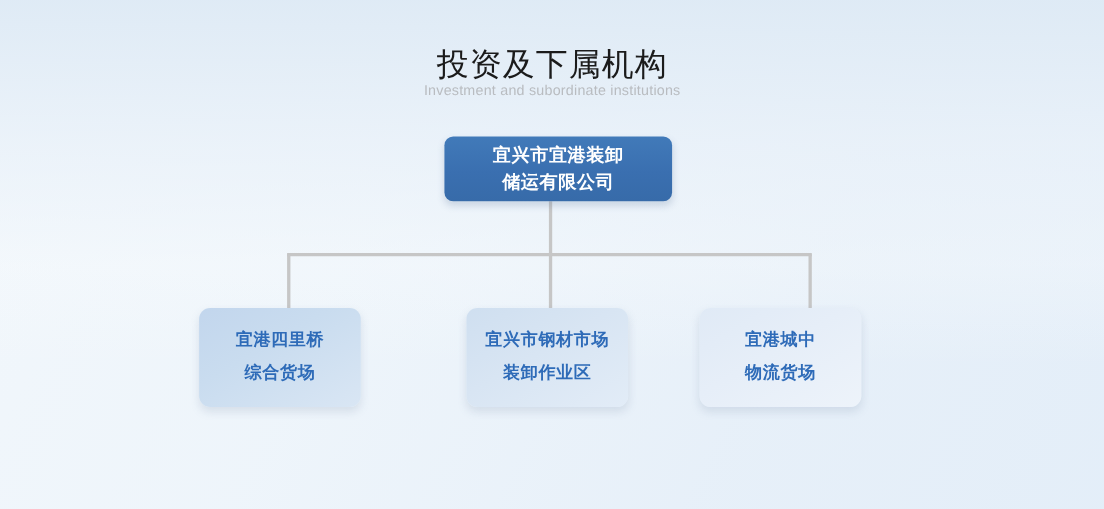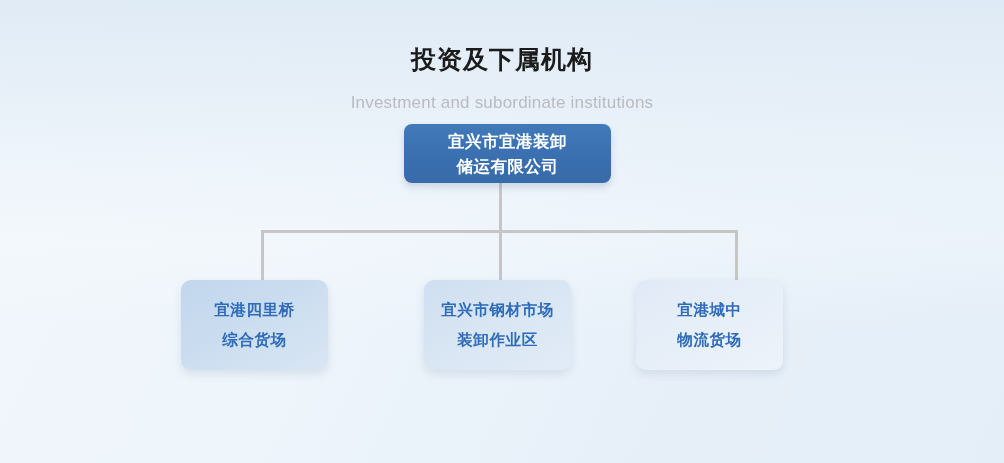--- a/index.html
+++ b/index.html
@@ -27,30 +27,30 @@
 
   
   .header {
     position: absolute;
     left: 0;
     top: 44px;
     width: 1004px;
     text-align: center;
   }
   .title {
-    font-size: 25px;
-    font-weight: bold;
+    font-size: 29px;
+    font-weight: normal;
     color: #1b1b1b;
     letter-spacing: 1px;
     line-height: 30px;
     margin: 0;
   }
   .subtitle {
-    margin: 21px 0 0 0;
-    font-size: 17px;
+    margin: 0 0 0 0;
+    font-size: 13px;
     color: #b9bcc0;
     letter-spacing: 0.2px;
     line-height: 16px;
     font-weight: normal;
   }
 
   
   .connectors {
     position: absolute;
     left: 0;

